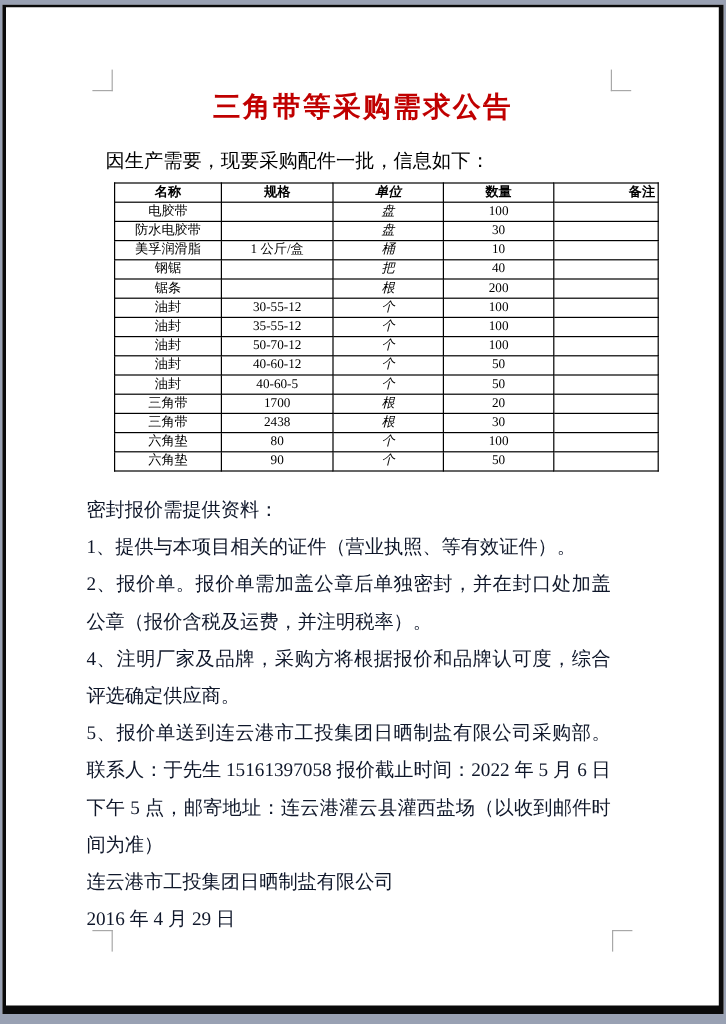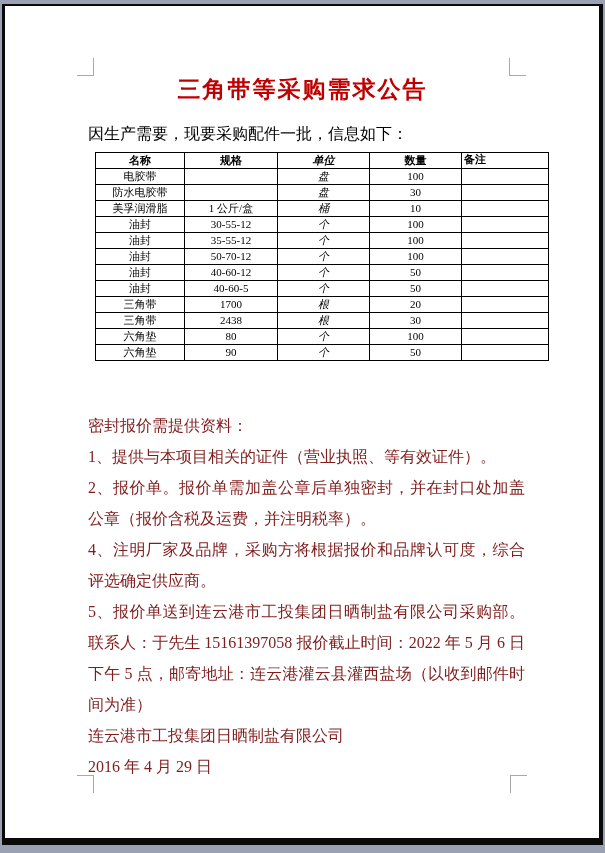--- a/index.html
+++ b/index.html
@@ -26,26 +26,26 @@
   table.items{
     position:absolute;left:95px;top:152px;border-collapse:collapse;
     font-size:11px;color:#000;table-layout:fixed;
   }
   table.items th, table.items td{
     border:1px solid #000;height:15px;line-height:15px;
     padding:0 2px;text-align:center;overflow:hidden;white-space:nowrap;
     font-weight:normal;
   }
   table.items th{font-weight:bold;}
-  table.items th.remark-h{text-align:left;vertical-align:top;font-family:Liberation Mono, monospace;}
+  table.items th.remark-h{text-align:right;vertical-align:top;}
   .c0{width:84px;} .c1{width:88px;} .c2{width:87px;font-style:italic;} .c3{width:87px;} .c4{width:82px;}
 
   .bodytext{
-    position:absolute;left:88px;top:410px;width:437px;
-    font-size:16px;line-height:31px;color:#7f1d1d;
+    position:absolute;left:72px;top:410px;width:437px;
+    font-size:16px;line-height:31px;color:#0f172a;
   }
   .bodytext p{margin:0;text-align:justify;text-justify:inter-ideograph;}
   .sig{text-align:right;padding-right:14px;}
 </style>
 </head>
 <body>
 
 <div class="stage">
   <div class="page"></div>
 
@@ -81,20 +81,34 @@
           <td class="c1"></td>
           <td class="c2">盘</td>
           <td class="c3">30</td>
           <td class="c4"></td>
         </tr>
         <tr>
           <td class="c0">美孚润滑脂</td>
           <td class="c1">1 公斤/盒</td>
           <td class="c2">桶</td>
           <td class="c3">10</td>
+          <td class="c4"></td>
+        </tr>
+        <tr>
+          <td class="c0">钢锯</td>
+          <td class="c1"></td>
+          <td class="c2">把</td>
+          <td class="c3">40</td>
+          <td class="c4"></td>
+        </tr>
+        <tr>
+          <td class="c0">锯条</td>
+          <td class="c1"></td>
+          <td class="c2">根</td>
+          <td class="c3">200</td>
           <td class="c4"></td>
         </tr>
         <tr>
           <td class="c0">油封</td>
           <td class="c1">30-55-12</td>
           <td class="c2">个</td>
           <td class="c3">100</td>
           <td class="c4"></td>
         </tr>
         <tr>

